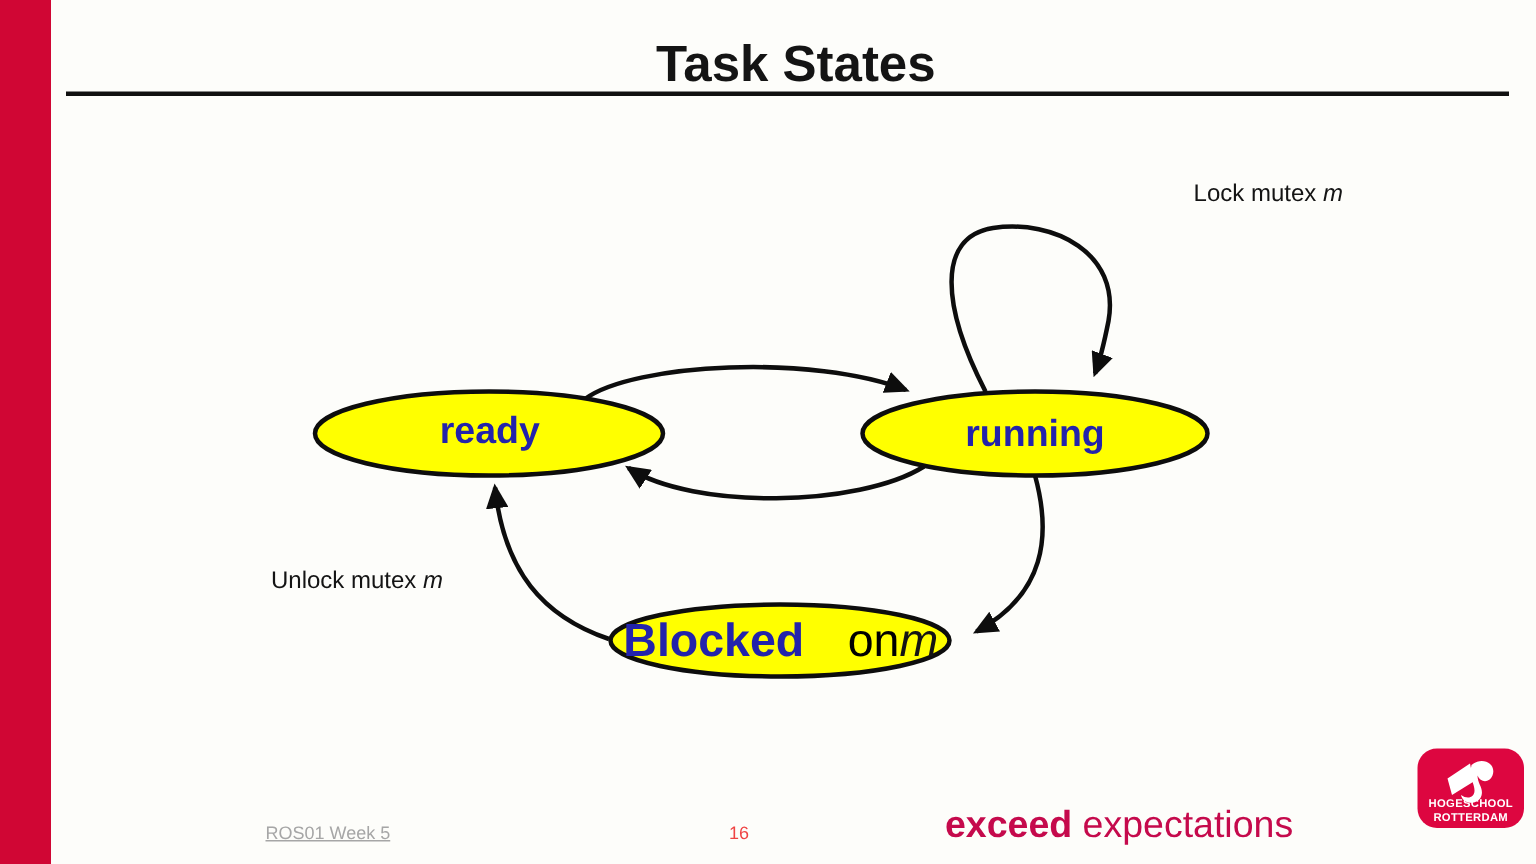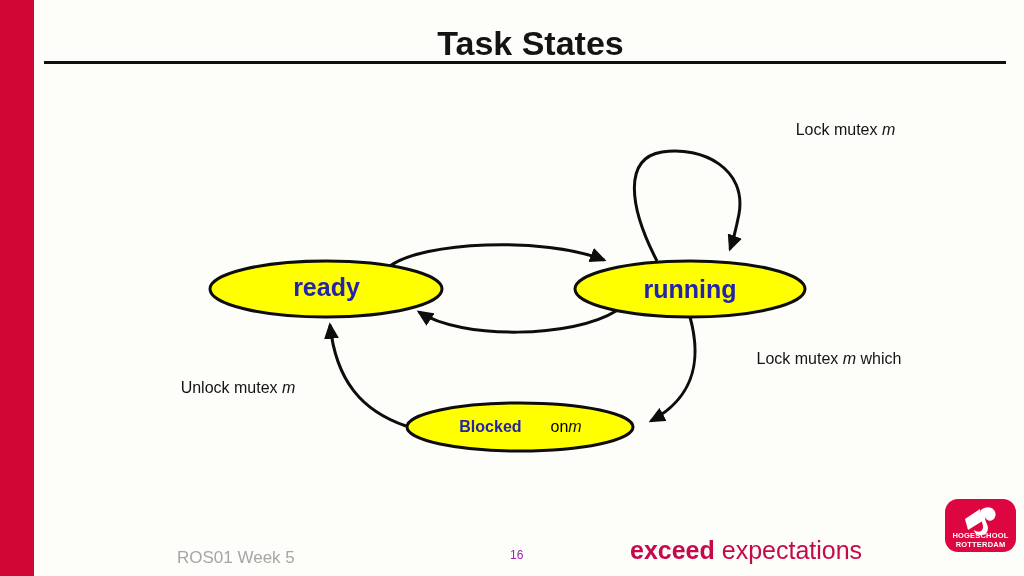--- a/index.html
+++ b/index.html
@@ -10,30 +10,30 @@
   }
   .red-bar{position:absolute;left:0;top:0;width:34px;height:576px;background:#D00634;}
   .title{position:absolute;left:37px;right:0;top:12px;text-align:center;
     font-size:34px;font-weight:bold;color:#141414;margin-top:12px;}
   .title-rule{position:absolute;left:44px;top:61px;width:962px;height:3px;background:#101010;}
   .diagram-svg{position:absolute;left:0;top:0;z-index:1;}
   .state-label{position:absolute;z-index:2;display:flex;align-items:center;justify-content:center;
     color:#2323AB;font-weight:bold;}
   .lbl-ready{left:210px;top:261px;width:233px;height:52px;font-size:25px;}
   .lbl-running{left:575px;top:261px;width:230px;height:56px;font-size:25px;}
-  .lbl-blocked{left:407px;top:403px;width:227px;height:48px;font-size:16px;}
+  .lbl-blocked{left:407px;top:403px;width:227px;height:48px;font-size:31px;}
   .blk-normal{color:#000000;font-weight:normal;padding-left:29px;}
   .blk-var{color:#141414;font-weight:normal;font-style:italic;}
   .ann{position:absolute;z-index:2;text-align:center;font-size:16px;color:#141414;line-height:31px;}
   .ann .var{font-style:italic;}
   .ann-lock-unlocked{left:718px;top:114px;width:255px;}
   .ann-lock-locked{left:698px;top:343px;width:262px;line-height:31px;}
   .ann-unlock{left:138px;top:372px;width:200px;}
-  .footer-course{position:absolute;left:177px;top:548px;font-size:17px;color:#A6A6A6;}
-  .footer-page{position:absolute;left:486px;top:548px;font-size:12px;color:#a21caf;margin-left:24px;}
+  .footer-course{position:absolute;left:177px;top:548px;font-size:12px;color:#A6A6A6;text-decoration:underline;}
+  .footer-page{position:absolute;left:486px;top:548px;font-size:12px;color:#ef4444;}
   .tagline{position:absolute;left:630px;top:536px;width:302px;text-align:left;
     font-size:25px;color:#C50A4C;}
   .tagline .bold{font-weight:bold;}
   .logo{position:absolute;left:945px;top:499px;width:71px;height:53px;background:#DD0640;
     border-radius:13px;box-sizing:border-box;display:flex;flex-direction:column;
     align-items:center;justify-content:flex-end;padding-bottom:3px;z-index:2;}
   .logo-mark{position:absolute;top:7px;left:15px;}
   .logo-text{color:#ffffff;font-size:7.5px;font-weight:bold;line-height:9px;
     text-align:center;letter-spacing:0.2px;}
 </style>
@@ -69,21 +69,20 @@
   <span>Blocked</span>
     <span class="blk-normal"> on </span>
     <span class="blk-var">m</span>
 </div>
 
 <div class="ann ann-lock-unlocked">
   <div><span>Lock mutex </span><span class="var">m</span></div>
 </div>
 
 <div class="ann ann-lock-locked">
-  <div><span>Lock mutex </span><span class="var">m</span><span> which</span></div>
 </div>
 
 <div class="ann ann-unlock">
   <span>Unlock mutex </span><span class="var">m</span>
 </div>
 
 <div class="footer-course">ROS01 Week 5</div>
 <div class="footer-page">16</div>
 <div class="tagline">
   <span class="bold">exceed</span><span> expectations</span>

